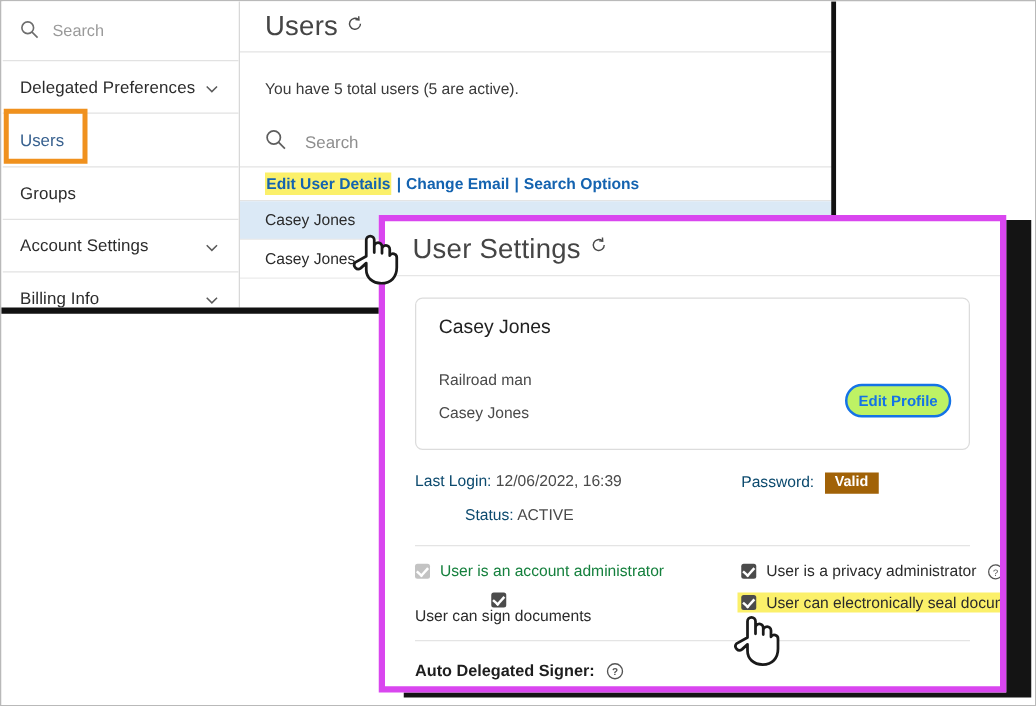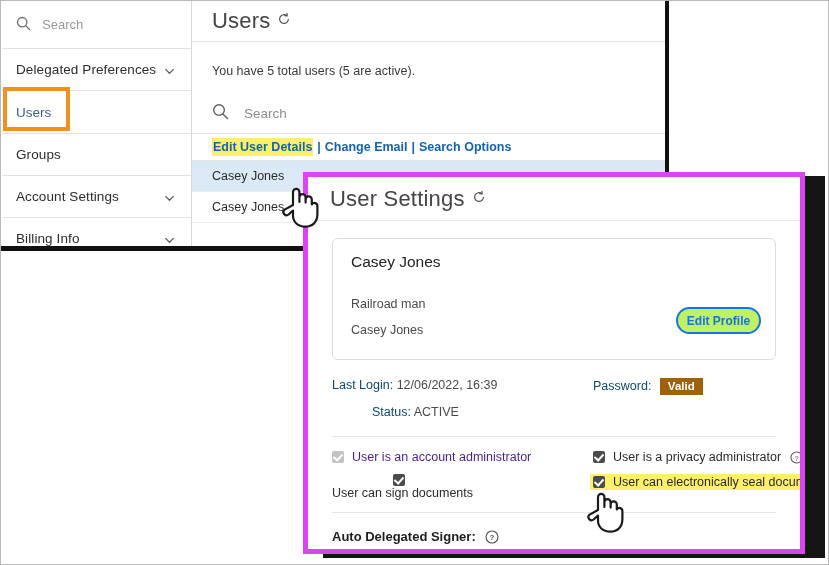--- a/index.html
+++ b/index.html
@@ -291,21 +291,21 @@
     position: absolute;
     left: 3px;
     top: 1px;
     width: 4px;
     height: 7px;
     border: solid #ffffff;
     border-width: 0 2px 2px 0;
     transform: rotate(42deg);
   }
   .perm-label { color: #2b2b2b; }
-  .perm.dim .perm-label { color: #4c1d95; }
+  .perm.dim .perm-label { color: #15803d; }
   .perm.hl {
     background: #fbf06a;
     padding: 1px 3px;
     margin-left: -3px;
   }
   .help-ico { margin-left: 9px; display: inline-flex; }
   #divider-2 {
     margin: 8px 24px 0 24px;
     border-top: 1px solid #e4e4e4;
   }

